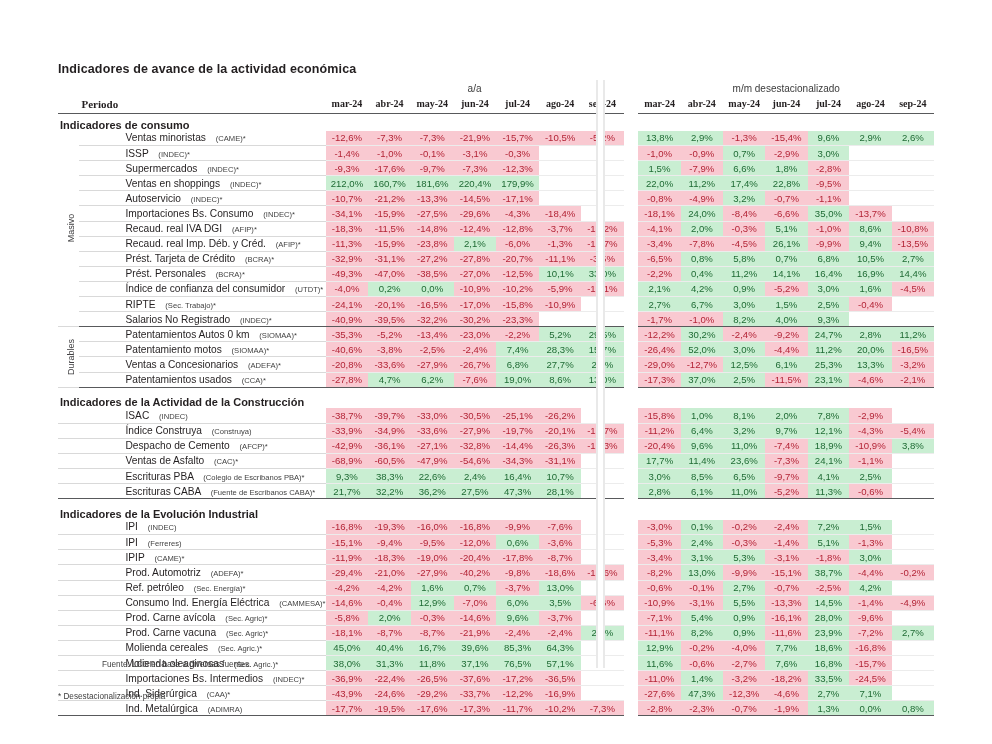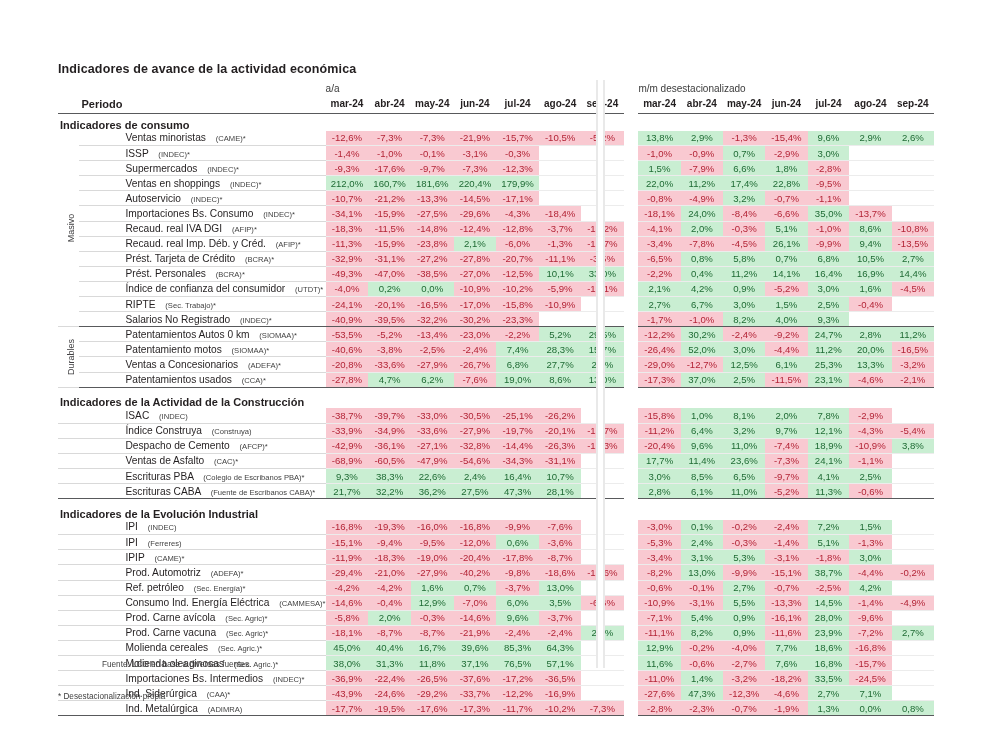--- a/index.html
+++ b/index.html
@@ -34,33 +34,34 @@
 
   
   col.c-rail   { width: 26px; }
   col.c-label  { width: 232px; }
   col.c-val    { width: 44.8px; }
   col.c-gap    { width: 18px; }
 
   
   .grp-head {
     height: 16px;
-    text-align: left;
+    text-align: center;
     font-size: 10px;
     color: #3b3b3b;
     font-weight: normal;
   }
   .per-head {
     height: 17px;
     font-size: 10px;
     font-weight: bold;
     color: #231f20;
     text-align: center;
     border-bottom: 1.4px solid #58595b;
     padding-bottom: 1px;
+    font-family: Liberation Serif, serif;
   }
   .per-label {
     text-align: left;
     padding-left: 2px;
     font-size: 11px;
     font-weight: bold;
     border-bottom: 1.4px solid #58595b;
   }
   .hdr-blank { border-bottom: 1.4px solid #58595b; }
   .gapcol { background: #ffffff; }
@@ -453,21 +454,21 @@
           <td class="val empty"></td>
           <td class="val empty"></td>
         </tr>
         <tr class="drow">
           <td class="rail" rowspan="4">
             <div class="rail-wrap">
               <div class="rail-text">Durables</div>
             </div>
           </td>
           <td class="label"><span>Patentamientos Autos 0 km </span><span class="src">(SIOMAA)*</span></td>
-          <td class="val neg">-53,5%</td>
+          <td class="val neg">-35,3%</td>
           <td class="val neg">-5,2%</td>
           <td class="val neg">-13,4%</td>
           <td class="val neg">-23,0%</td>
           <td class="val neg">-2,2%</td>
           <td class="val pos">5,2%</td>
           <td class="val pos">29,5%</td>
           <td class="gapcol"></td>
           <td class="val neg">-12,2%</td>
           <td class="val pos">30,2%</td>
           <td class="val neg">-2,4%</td>

